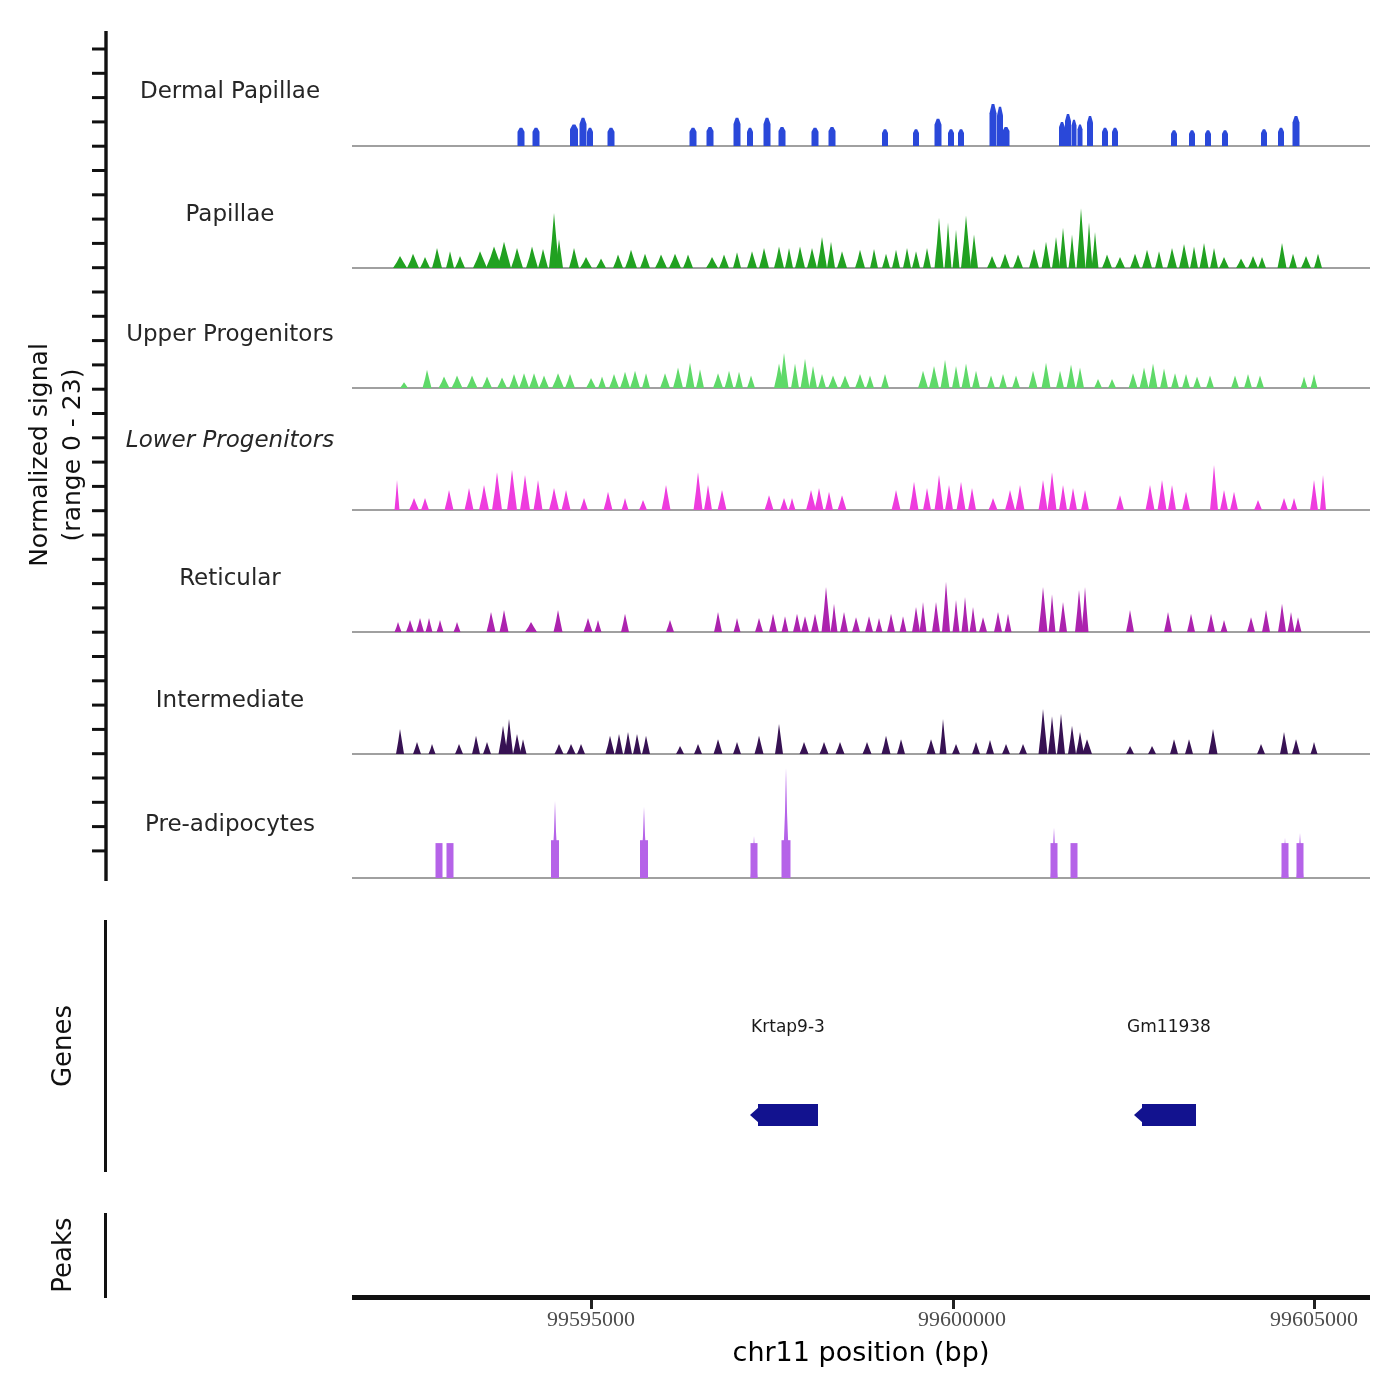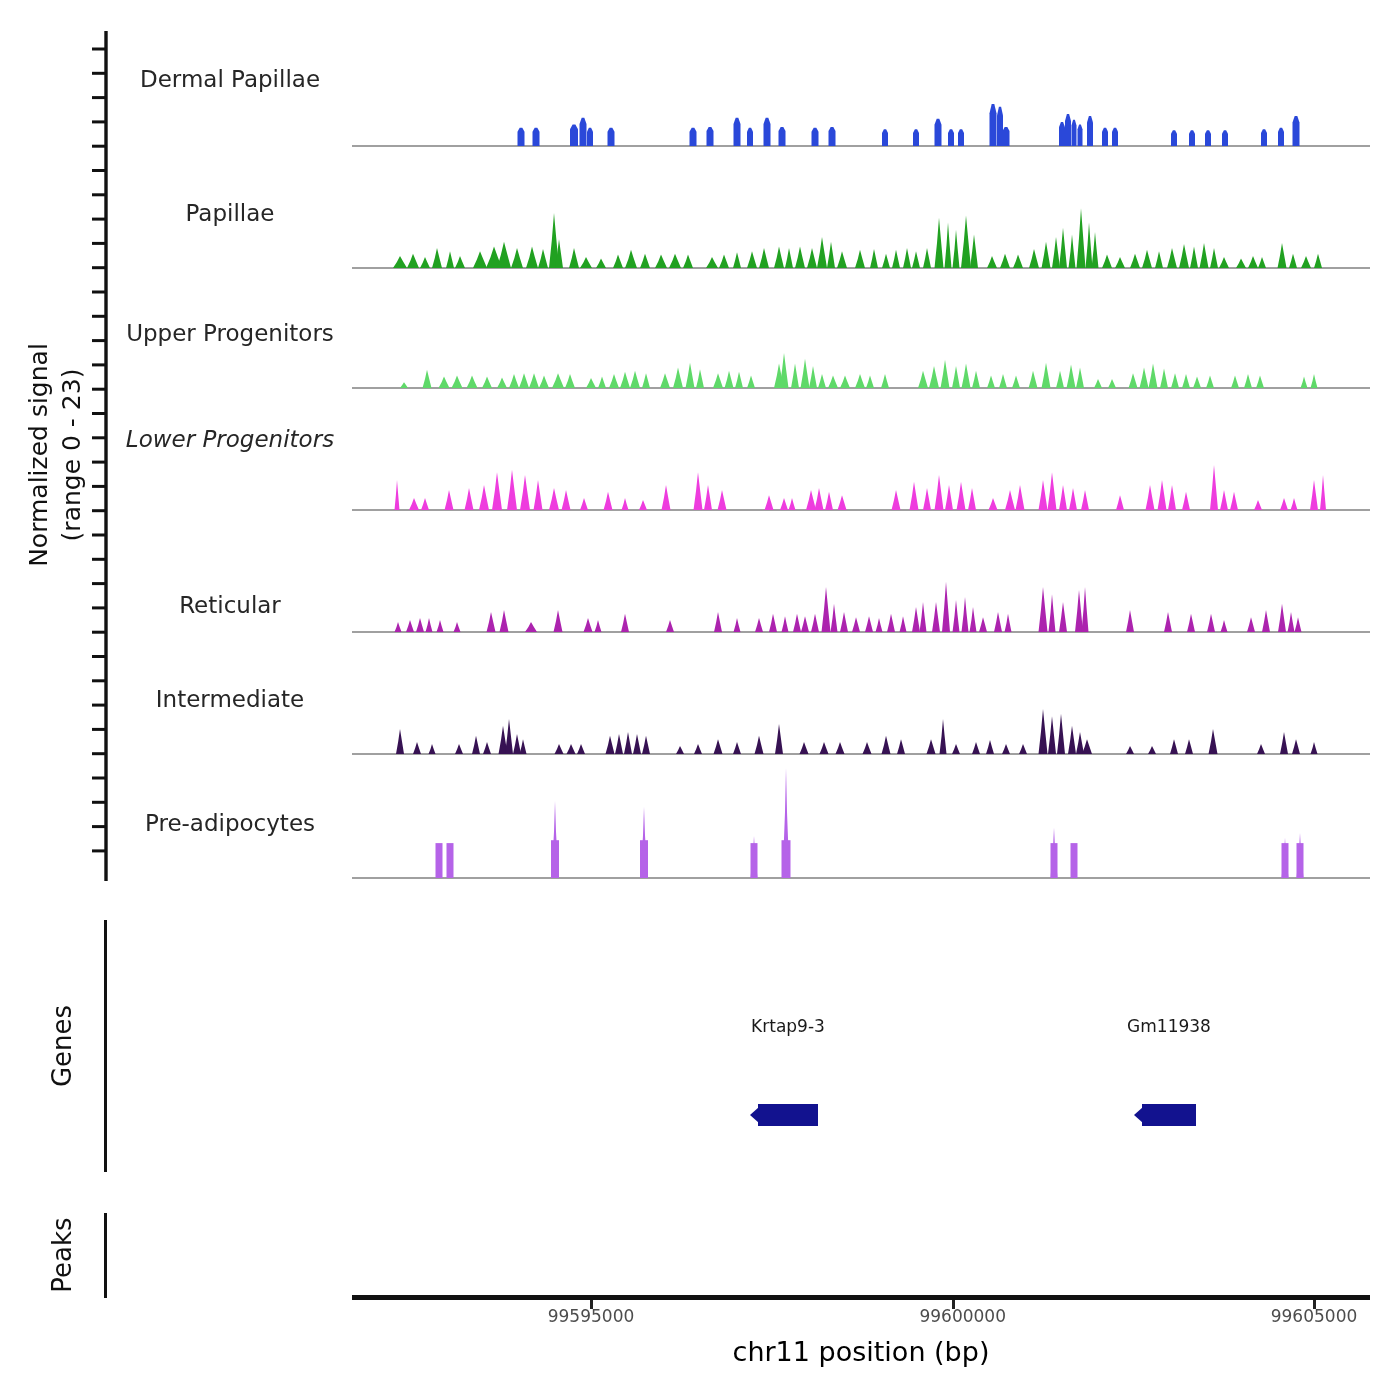--- a/index.html
+++ b/index.html
@@ -10,21 +10,21 @@
   .rot{position:absolute;transform:translate(-50%,-50%) rotate(-90deg);transform-origin:center;
        white-space:nowrap;color:#111;}
   #ylab{font-size:25px;line-height:1.3;text-align:center;white-space:normal;width:480px;}
   .seclab{font-size:26px;}
   .track-label{position:absolute;left:100px;width:260px;text-align:center;
        font-size:23px;color:#262626;height:30px;line-height:30px;}
   .sec-line{position:absolute;left:104px;width:3px;background:#111;}
   #xaxis-line{position:absolute;left:352px;top:1295px;width:1018px;height:5px;background:#111;}
   .xtick{position:absolute;top:1300px;width:3px;height:9px;background:#222;}
   .xticklab{position:absolute;top:1306px;width:200px;text-align:center;
-       font-size:17px;color:#4d4d4d;}
+       font-size:22px;color:#4d4d4d;font-family:Liberation Serif, serif;}
   #xtitle{position:absolute;left:861px;top:1336px;transform:translateX(-50%);
        font-size:27px;color:#000;text-align:center;}
 </style>
 </head>
 <body>
 
 <div id="plot">
   <div id="ylab" class="rot" style="left:55px;top:455px;">
     <span>Normalized signal</span><br>
     <span>(range 0 - 23)</span>
@@ -68,21 +68,21 @@
       <line x1="6" y1="630.5" x2="19" y2="630.5" stroke="#111111" stroke-width="3"></line>
       <line x1="6" y1="654.8000000000001" x2="19" y2="654.8000000000001" stroke="#111111" stroke-width="3"></line>
       <line x1="6" y1="679.1" x2="19" y2="679.1" stroke="#111111" stroke-width="3"></line>
       <line x1="6" y1="703.4" x2="19" y2="703.4" stroke="#111111" stroke-width="3"></line>
       <line x1="6" y1="727.7" x2="19" y2="727.7" stroke="#111111" stroke-width="3"></line>
       <line x1="6" y1="752" x2="19" y2="752" stroke="#111111" stroke-width="3"></line>
       <line x1="6" y1="776.3000000000001" x2="19" y2="776.3000000000001" stroke="#111111" stroke-width="3"></line>
       <line x1="6" y1="800.6" x2="19" y2="800.6" stroke="#111111" stroke-width="3"></line>
       <line x1="6" y1="824.9" x2="19" y2="824.9" stroke="#111111" stroke-width="3"></line>
     </svg>
-    <div class="track-label" style="top: 64px;">Dermal Papillae</div>
+    <div class="track-label" style="top: 75px;">Dermal Papillae</div>
     <svg width="1018" height="122" viewBox="0 0 1018 122" style="position: absolute; left: 352px; top: 26px;">
       <line x1="0" x2="1018" y1="120" y2="120" stroke="#808080" stroke-width="1.6"></line>
       <polygon points="165.5,120.0 165.5,105.8 167.7,101.8 170.3,101.8 172.5,105.8 172.5,120.0" fill="#2A48D9"></polygon>
       <polygon points="180.5,120.0 180.5,105.8 182.7,101.8 185.3,101.8 187.5,105.8 187.5,120.0" fill="#2A48D9"></polygon>
       <polygon points="218.0,120.0 218.0,103.2 220.6,98.5 223.4,98.5 226.0,103.2 226.0,120.0" fill="#2A48D9"></polygon>
       <polygon points="227.5,120.0 227.5,98.0 229.7,91.8 232.3,91.8 234.5,98.0 234.5,120.0" fill="#2A48D9"></polygon>
       <polygon points="235.0,120.0 235.0,105.8 236.9,101.8 239.1,101.8 241.0,105.8 241.0,120.0" fill="#2A48D9"></polygon>
       <polygon points="255.5,120.0 255.5,105.8 257.7,101.8 260.3,101.8 262.5,105.8 262.5,120.0" fill="#2A48D9"></polygon>
       <polygon points="337.5,120.0 337.5,105.8 339.7,101.8 342.3,101.8 344.5,105.8 344.5,120.0" fill="#2A48D9"></polygon>
       <polygon points="354.5,120.0 354.5,105.1 356.7,100.9 359.3,100.9 361.5,105.1 361.5,120.0" fill="#2A48D9"></polygon>
@@ -318,21 +318,21 @@
       <polygon points="830.0,120.0 832.2,110.9 834.0,101.8 835.8,110.0 838.0,120.0" fill="#EE3CDE"></polygon>
       <polygon points="858.0,120.0 860.2,97.5 862.0,75.0 863.8,95.3 866.0,120.0" fill="#EE3CDE"></polygon>
       <polygon points="868.0,120.0 870.2,110.0 872.0,99.9 873.8,109.0 876.0,120.0" fill="#EE3CDE"></polygon>
       <polygon points="878.0,120.0 880.2,110.9 882.0,101.8 883.8,110.0 886.0,120.0" fill="#EE3CDE"></polygon>
       <polygon points="902.0,120.0 904.2,115.0 906.0,110.0 907.8,114.5 910.0,120.0" fill="#EE3CDE"></polygon>
       <polygon points="928.0,120.0 930.2,114.0 932.0,108.0 933.8,113.4 936.0,120.0" fill="#EE3CDE"></polygon>
       <polygon points="938.5,120.0 940.5,114.0 942.0,108.0 943.5,113.4 945.5,120.0" fill="#EE3CDE"></polygon>
       <polygon points="958.0,120.0 960.2,104.9 962.0,89.9 963.8,103.4 966.0,120.0" fill="#EE3CDE"></polygon>
       <polygon points="968.0,120.0 969.7,102.5 971.0,85.1 972.3,100.8 974.0,120.0" fill="#EE3CDE"></polygon>
     </svg>
-    <div class="track-label" style="top: 562px; margin-top: 28px;">Reticular</div>
+    <div class="track-label" style="top: 562px;">Reticular</div>
     <svg width="1018" height="122" viewBox="0 0 1018 122" style="position: absolute; left: 352px; top: 512px;">
       <line x1="0" x2="1018" y1="120" y2="120" stroke="#808080" stroke-width="1.6"></line>
       <polygon points="42.5,120.0 44.5,115.0 46.0,110.0 47.5,114.5 49.5,120.0" fill="#AC23AE"></polygon>
       <polygon points="54.0,120.0 56.2,114.0 58.0,108.0 59.8,113.4 62.0,120.0" fill="#AC23AE"></polygon>
       <polygon points="64.0,120.0 66.2,113.1 68.0,106.1 69.8,112.4 72.0,120.0" fill="#AC23AE"></polygon>
       <polygon points="73.5,120.0 75.5,113.1 77.0,106.1 78.5,112.4 80.5,120.0" fill="#AC23AE"></polygon>
       <polygon points="84.5,120.0 86.5,114.0 88.0,108.0 89.5,113.4 91.5,120.0" fill="#AC23AE"></polygon>
       <polygon points="101.5,120.0 103.5,115.0 105.0,110.0 106.5,114.5 108.5,120.0" fill="#AC23AE"></polygon>
       <polygon points="134.5,120.0 137.0,110.0 139.0,99.9 141.0,109.0 143.5,120.0" fill="#AC23AE"></polygon>
       <polygon points="147.5,120.0 150.0,109.0 152.0,98.0 154.0,107.9 156.5,120.0" fill="#AC23AE"></polygon>

